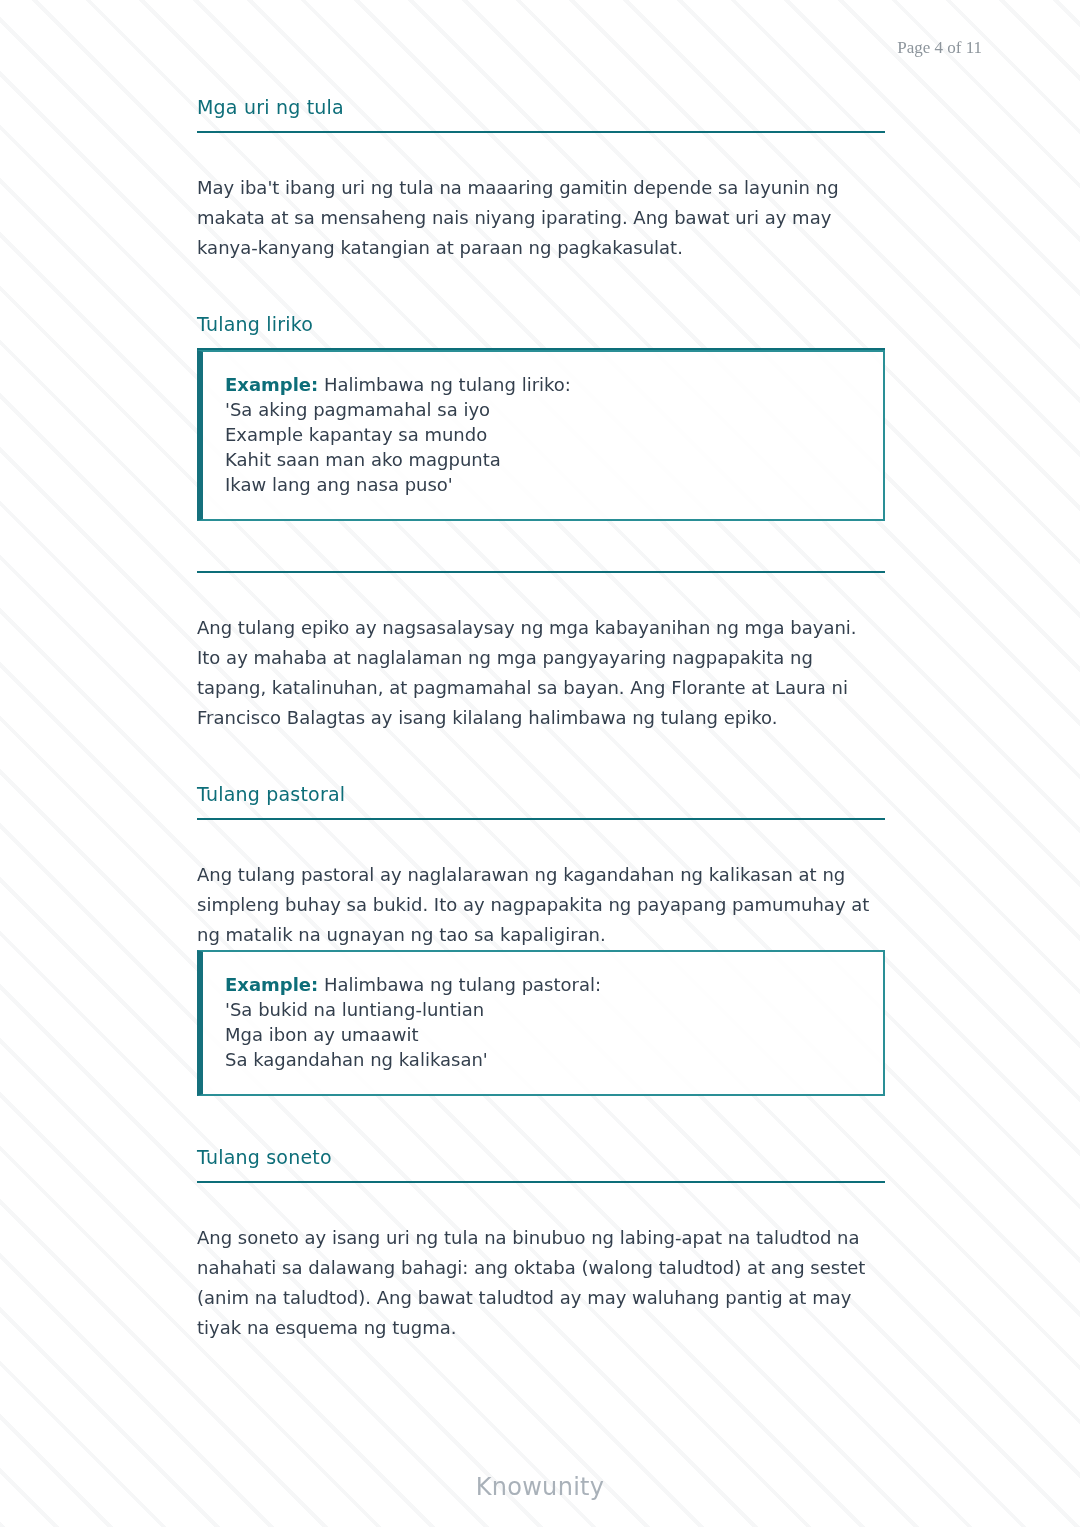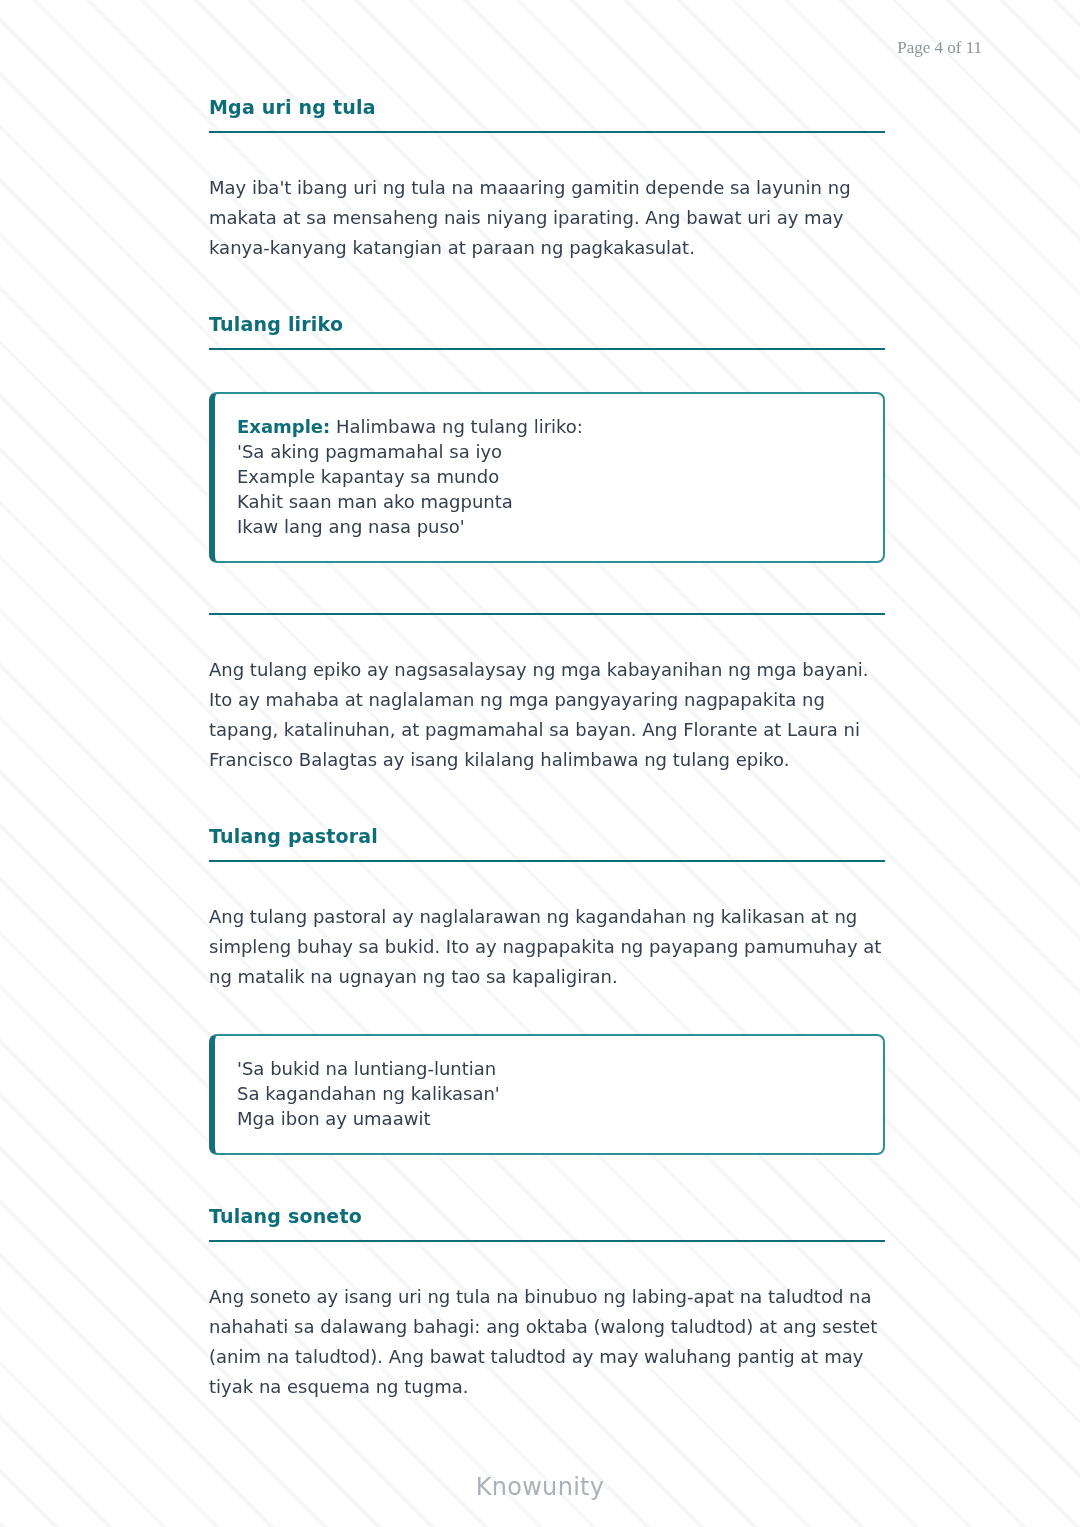--- a/index.html
+++ b/index.html
@@ -13,60 +13,58 @@
     width: 1080px;
     height: 1527px;
     overflow: hidden;
     background:
       repeating-linear-gradient(45deg,
         rgba(130, 140, 150, 0.07) 0px,
         rgba(130, 140, 150, 0.07) 4px,
         transparent 4px,
         transparent 38px),
       #ffffff;
-    padding-left: 12px;
   }
   .page-indicator {
     position: absolute;
     top: 38px;
     right: 98px;
     font-family: "Liberation Serif", "DejaVu Serif", serif;
     font-size: 17px;
     color: #8d959c;
   }
   .content {
     padding: 96px 195px 0 197px;
   }
   .section { margin: 0; }
   .section + .section { margin-top: 50px; }
   .section-heading {
     color: #0d6e79;
     font-size: 19px;
-    font-weight: bold;
+    font-weight: normal;
     letter-spacing: 0.2px;
   }
   .heading-rule {
     height: 2px;
     background: #0d6e79;
     margin-top: 13px;
     border: none;
   }
   .body-text {
     margin-top: 40px;
     font-size: 18px;
     line-height: 30px;
     color: #333f4d;
   }
   .example-box {
-    margin-top: 42px;
     margin-bottom: 6px;
     background: rgba(255, 255, 255, 0.85);
     border: 2px solid #2a8f96;
     border-left: 6px solid #15707c;
-    border-radius: 8px;
+    border-radius: 0;
     padding: 20px 24px 22px 22px;
     font-size: 18px;
     line-height: 25px;
     color: #333f4d;
   }
   .example-label {
     color: #0d6e79;
     font-weight: bold;
   }
   .footer-brand {
@@ -115,23 +113,27 @@
       <div class="heading-rule"></div>
       <p class="body-text">Ang tulang epiko ay nagsasalaysay ng mga kabayanihan ng mga bayani. Ito ay mahaba at naglalaman ng mga pangyayaring nagpapakita ng tapang, katalinuhan, at pagmamahal sa bayan. Ang Florante at Laura ni Francisco Balagtas ay isang kilalang halimbawa ng tulang epiko.</p>
     </div>
 
     <div class="section">
       <div class="section-heading">Tulang pastoral</div>
       <div class="heading-rule"></div>
       <p class="body-text">Ang tulang pastoral ay naglalarawan ng kagandahan ng kalikasan at ng simpleng buhay sa bukid. Ito ay nagpapakita ng payapang pamumuhay at ng matalik na ugnayan ng tao sa kapaligiran.</p>
 
       <div class="example-box">
+        <div>
+          <span class="example-label">Example:</span>
+          <span>Halimbawa ng tulang pastoral:</span>
+        </div>
         <div>'Sa bukid na luntiang-luntian</div>
+        <div>Mga ibon ay umaawit</div>
         <div>Sa kagandahan ng kalikasan'</div>
-        <div>Mga ibon ay umaawit</div>
       </div>
     </div>
 
     <div class="section">
       <div class="section-heading">Tulang soneto</div>
       <div class="heading-rule"></div>
       <p class="body-text">Ang soneto ay isang uri ng tula na binubuo ng labing-apat na taludtod na nahahati sa dalawang bahagi: ang oktaba (walong taludtod) at ang sestet (anim na taludtod). Ang bawat taludtod ay may waluhang pantig at may tiyak na esquema ng tugma.</p>
     </div>
 
   </div>

